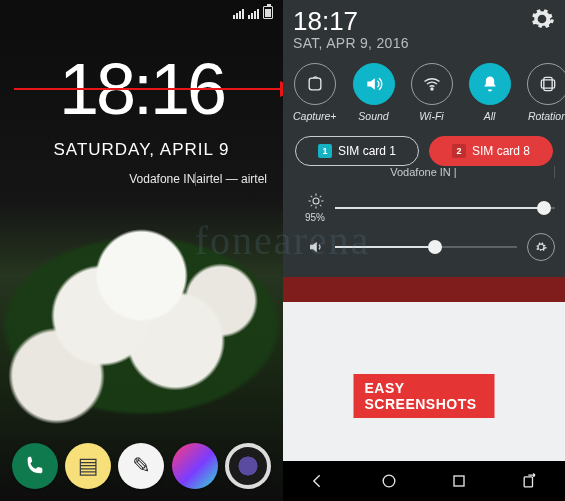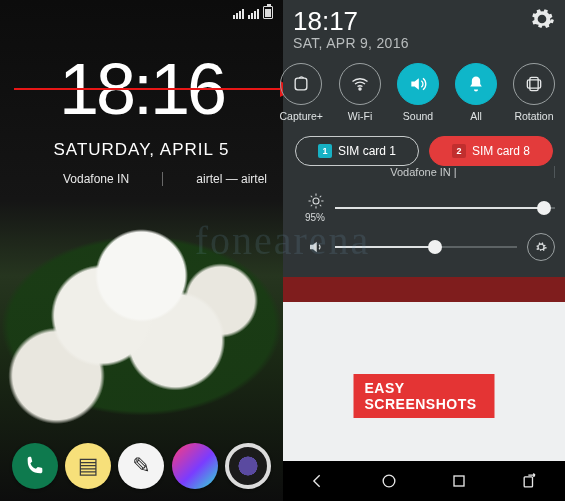--- a/index.html
+++ b/index.html
@@ -23,21 +23,21 @@
   .status-left { position: absolute; top: 6px; right: 10px; display: flex; gap: 4px; font-size: 10px; align-items: flex-end; }
   .sigbars { display: inline-flex; gap: 1px; align-items: flex-end; }
   .sigbars i { width: 2px; background: #e6e6e6; display: inline-block; }
   .sigbars i:nth-child(1){height:4px}.sigbars i:nth-child(2){height:6px}.sigbars i:nth-child(3){height:8px}.sigbars i:nth-child(4){height:10px}
   .batt { width: 10px; height: 13px; border: 1px solid #ddd; border-radius: 1px; position: relative; }
   .batt::before { content: ""; position: absolute; top: -3px; left: 3px; width: 4px; height: 2px; background: #ddd; }
   .batt::after { content: ""; position: absolute; left: 1px; right: 1px; bottom: 1px; height: 70%; background: #ddd; }
 
   .clock-left { position: absolute; top: 48px; left: 0; right: 0; text-align: center; font-weight: 200; font-size: 72px; letter-spacing: -3px; }
   .date-left { position: absolute; top: 140px; left: 0; right: 0; text-align: center; font-weight: 300; font-size: 17px; letter-spacing: 1px; }
-  .carriers-left { position: absolute; top: 172px; left: 0; right: 0; display: flex; justify-content: space-between; padding: 0 16px; font-size: 12px; opacity: .9; margin-left: 47px; }
+  .carriers-left { position: absolute; top: 172px; left: 0; right: 0; display: flex; justify-content: flex-end; padding: 0 16px; font-size: 12px; opacity: .9; }
   .divider-c { width: 1px; background: rgba(255,255,255,.4); height: 14px; align-self: center; }
 
   .dock { position: absolute; bottom: 12px; left: 0; right: 0; display: flex; justify-content: space-around; padding: 0 8px; }
   .dock .app { width: 46px; height: 46px; border-radius: 50%; display: flex; align-items: center; justify-content: center; box-shadow: 0 1px 3px rgba(0,0,0,.4); }
   .app.phone { background: #0e7a4e; }
   .app.note  { background: #f7e07a; }
   .app.pen   { background: #f4f4f4; }
   .app.gallery { background: linear-gradient(135deg,#ff3c78,#7a3cff 55%,#2ee0d0); }
   .app.camera { background: radial-gradient(circle at 50% 50%, #5a4aa0 0 35%, #1b1b1b 36% 100%); border: 4px solid #dcdcdc; }
   .app svg, .app span.glyph { color: #fff; }
@@ -52,21 +52,21 @@
   .highlight-box { position: absolute; left: 291px; top: 61px; width: 55px; height: 74px; border: 2px solid #e81616; }
 
   
   .phone-right { position: absolute; left: 283px; top: 0; width: 282px; height: 501px; background: #7f1d1d; color: #fff; }
   .shade { position: absolute; top: 0; left: 0; right: 0; background: #2f3436; padding: 6px 10px 16px; }
   .shade-header { display: flex; justify-content: space-between; align-items: flex-start; }
   .clock-right { font-size: 26px; font-weight: 300; }
   .date-right { font-size: 14px; color: #b9bdbe; letter-spacing: .3px; margin-top: -2px; }
   .gear { width: 26px; height: 26px; }
 
-  .qs-row { display: flex; justify-content: flex-end; margin-top: 12px; gap: 16px; }
+  .qs-row { display: flex; justify-content: space-between; margin-top: 12px; gap: 16px; font-style: italic; }
   .qs { flex: 1; display: flex; flex-direction: column; align-items: center; gap: 5px; }
   .qs .ring { width: 42px; height: 42px; border-radius: 50%; border: 1px solid #9aa0a1; display: flex; align-items: center; justify-content: center; color: #e5e7e8; }
   .qs.active .ring { background: #0fb6c9; border-color: #0fb6c9; }
   .qs .lbl { font-size: 10.5px; color: #dfe3e4; }
 
   .sim-row { display: flex; gap: 10px; margin-top: 14px; justify-content: center; }
   .sim-pill { flex: 1; max-width: 124px; height: 30px; border-radius: 15px; border: 1px solid #c7cbcc; display: flex; align-items: center; justify-content: center; gap: 6px; font-size: 12px; }
   .sim-pill .badge { width: 14px; height: 14px; border-radius: 2px; display: flex; align-items: center; justify-content: center; font-size: 9px; font-weight: 700; color: #fff; }
   .sim-pill.sim1 .badge { background: #17b1c4; }
   .sim-pill.sim2 { background: #e33b3b; border-color: #e33b3b; }
@@ -110,21 +110,21 @@
       <span class="sigbars">
           <i></i>
           <i></i>
           <i></i>
           <i></i>
         </span>
       <span class="batt"></span>
     </div>
 
     <div class="clock-left">18:16</div>
-    <div class="date-left">SATURDAY, APRIL 5</div>
+    <div class="date-left">SATURDAY, APRIL 9</div>
     <div class="carriers-left">
       <span>Vodafone IN</span>
       <span class="divider-c"></span>
       <span>airtel — airtel</span>
     </div>
 
     <div class="dock">
       <div class="app phone">
         <svg width="22" height="22" viewBox="0 0 24 24" fill="#fff">
             <path d="M6 2c1 0 2 0 2 1l1 4-2 2c1 3 3 5 6 6l2-2 4 1c1 0 1 1 1 2v2c0 1-1 2-2 2C9 20 4 15 4 6V4c0-1 1-2 2-2z"></path>
@@ -163,37 +163,37 @@
       <div class="qs-row">
         <div class="qs">
           <div class="ring">
               <svg width="20" height="20" viewBox="0 0 24 24" fill="none" stroke="#e5e7e8" stroke-width="1.6">
                 <rect x="5" y="5" width="14" height="14" rx="3"></rect>
                 <path d="M15 5c-1-2-4-2-5 0"></path>
               </svg>
             </div>
           <div class="lbl">Capture+</div>
         </div>
+        <div class="qs active">
+          <div class="ring">
+              <svg width="20" height="20" viewBox="0 0 24 24" fill="#fff">
+                <path d="M4 9v6h4l5 4V5L8 9H4z"></path>
+                <path d="M16 8a5 5 0 010 8M18 5a9 9 0 010 14" fill="none" stroke="#fff" stroke-width="1.6"></path>
+              </svg>
+            </div>
+          <div class="lbl">Sound</div>
+        </div>
         <div class="qs">
           <div class="ring">
               <svg width="20" height="20" viewBox="0 0 24 24" fill="none" stroke="#e5e7e8" stroke-width="1.6">
                 <path d="M3 9a14 14 0 0118 0M6 12a10 10 0 0112 0M9 15a6 6 0 016 0"></path>
                 <circle cx="12" cy="18" r="1.3" fill="#e5e7e8"></circle>
               </svg>
             </div>
           <div class="lbl">Wi-Fi</div>
-        </div>
-        <div class="qs active">
-          <div class="ring">
-              <svg width="20" height="20" viewBox="0 0 24 24" fill="#fff">
-                <path d="M4 9v6h4l5 4V5L8 9H4z"></path>
-                <path d="M16 8a5 5 0 010 8M18 5a9 9 0 010 14" fill="none" stroke="#fff" stroke-width="1.6"></path>
-              </svg>
-            </div>
-          <div class="lbl">Sound</div>
         </div>
         <div class="qs active">
           <div class="ring">
               <svg width="20" height="20" viewBox="0 0 24 24" fill="#fff">
                 <path d="M12 3a5 5 0 00-5 5v4l-2 3h14l-2-3V8a5 5 0 00-5-5zm0 18a2.5 2.5 0 002.5-2.5h-5A2.5 2.5 0 0012 21z"></path>
               </svg>
             </div>
           <div class="lbl">All</div>
         </div>
         <div class="qs">

